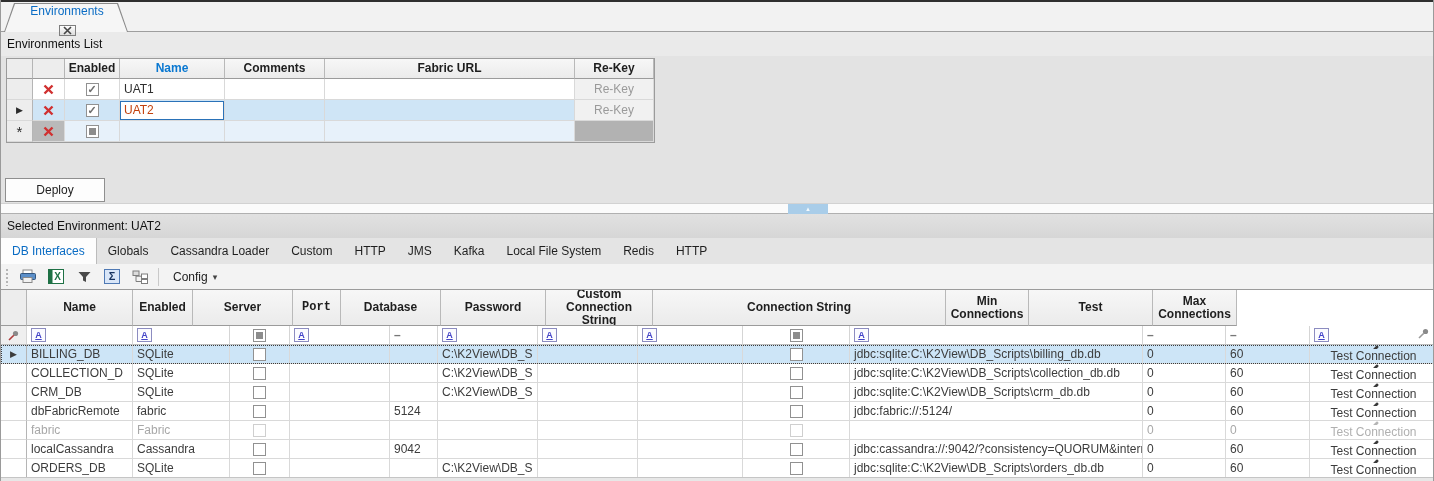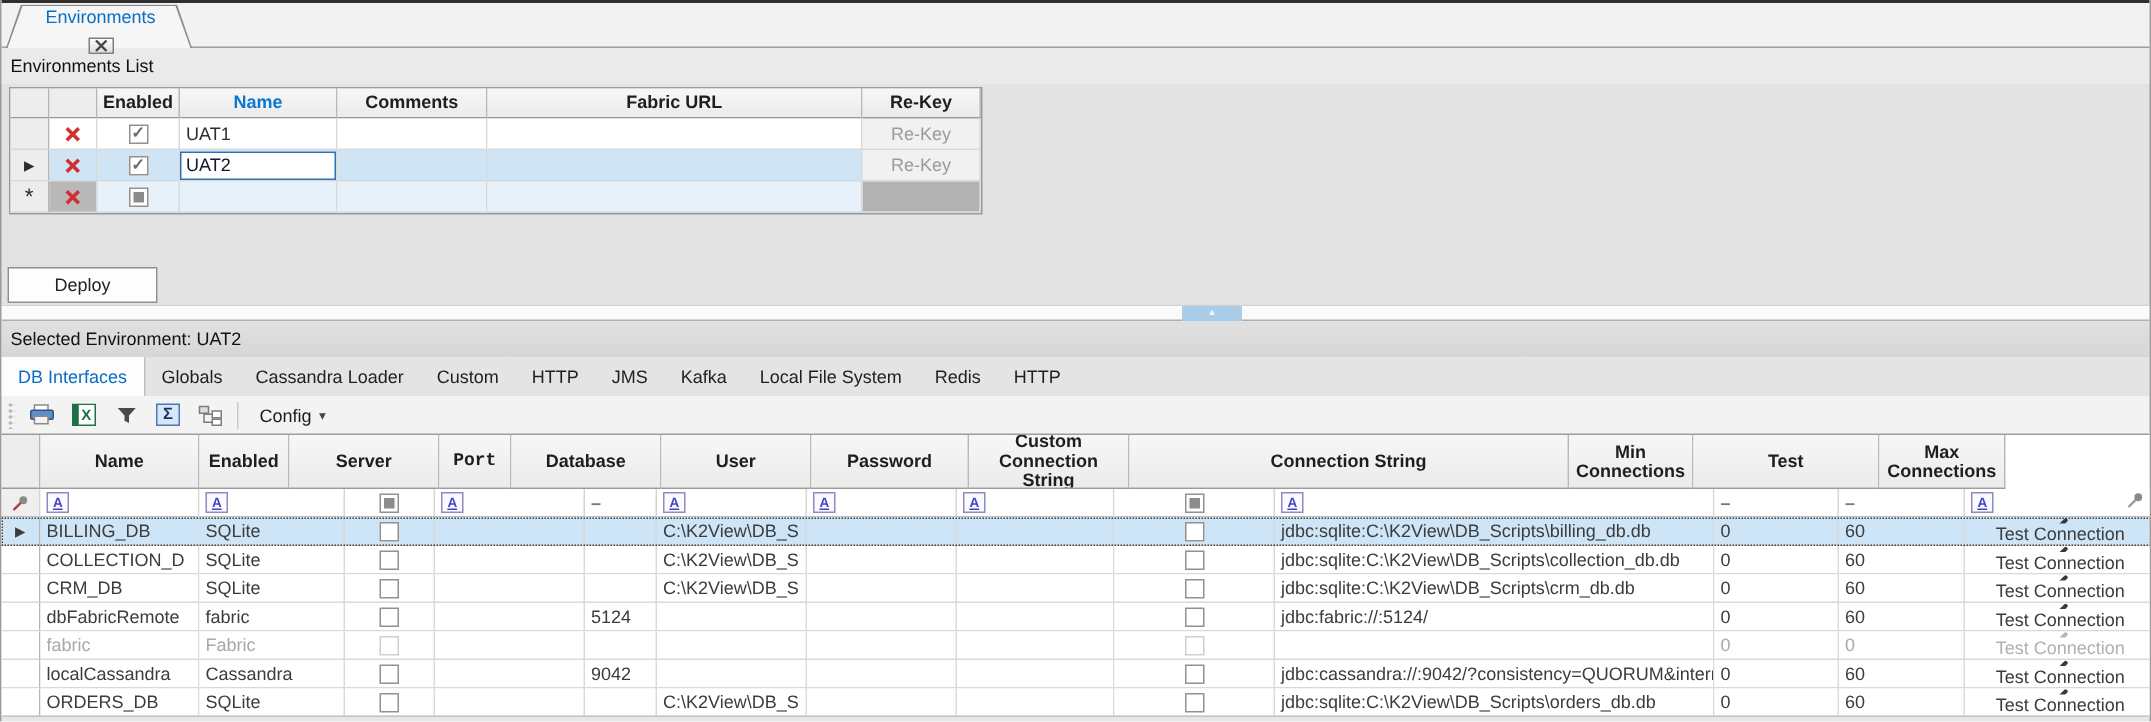--- a/index.html
+++ b/index.html
@@ -35,21 +35,21 @@
   .h.name-h { color:#0a78d1; }
   .ind { background:#ededed; border-right:1px solid #b5b5b5; justify-content:center; padding:0; color:#2b2b2b; }
   .env-grid { left:5px; top:58px; background:#e3e3e3; }
   .env-grid .er0 .c { background:#ffffff; }
   .env-grid .er1 .c { background:#cfe5f6; }
   .env-grid .er2 .c { background:#e7f1fa; }
   .env-grid .c.ind { background:#ededed; }
   .env-grid .c.delgray { background:#b9b9b9; }
   .rekey-btn { width:100%; height:100%; background:#f1f1f1; color:#9a9a9a; display:flex; align-items:center; justify-content:center; }
   .rekey-new { width:100%; height:100%; background:#b2b2b2; }
-  .name-editor { width:100%; height:19px; border:1px solid #2a72b8; background:#fff; display:flex; align-items:center; padding-left:3px; color:#0f172a; }
+  .name-editor { width:100%; height:19px; border:1px solid #2a72b8; background:#fff; display:flex; align-items:center; padding-left:3px; color:#c2410c; }
 
   .btn-deploy { position:absolute; left:4px; top:178px; width:100px; height:24px; background:#fdfdfd; border:1px solid #8f8f8f;
     display:flex; align-items:center; justify-content:center; color:#222; cursor:default; }
 
   
   .splitter { position:absolute; left:0; top:203px; width:100%; height:11px; background:#fbfbfb;
     border-top:1px solid #d2d2d2; border-bottom:1px solid #b0b0b0; }
   .split-handle { position:absolute; left:787px; top:0; width:40px; height:10px; background:#a9cde9;
     display:flex; align-items:center; justify-content:center; color:#f4fafe; font-size:7px; line-height:8px; }
 
@@ -250,21 +250,20 @@
   </div>
 
   <div class="grid db-grid" id="db-grid">
       <div class="grow">
         <div class="c h ind" style="width: 26px; height: 36px; white-space: normal;"></div>
         <div class="c h" style="width: 106px; height: 36px; white-space: normal;">Name</div>
         <div class="c h" style="width: 60px; height: 36px; white-space: normal;">Enabled</div>
         <div class="c h" style="width: 100px; height: 36px; white-space: normal;">Server</div>
         <div class="c h" style="width: 48px; height: 36px; white-space: normal; font-family: Liberation Mono, monospace;">Port</div>
         <div class="c h" style="width: 100px; height: 36px; white-space: normal;">Database</div>
-        <div class="c h" style="width: 100px; height: 36px; white-space: normal;">User</div>
         <div class="c h" style="width: 105px; height: 36px; white-space: normal;">Password</div>
         <div class="c h" style="width: 107px; height: 36px; white-space: normal;">Custom Connection String</div>
         <div class="c h" style="width: 293px; height: 36px; white-space: normal;">Connection String</div>
         <div class="c h" style="width: 83px; height: 36px; white-space: normal;">Min Connections</div>
         <div class="c h" style="width: 124px; height: 36px; white-space: normal;">Test</div>
         <div class="c h" style="width: 84px; height: 36px; white-space: normal;">Max Connections</div>
       </div>
       <div class="grow fr">
         <div class="c ind" style="width: 26px; height: 19px;">
           <svg width="13" height="13">

